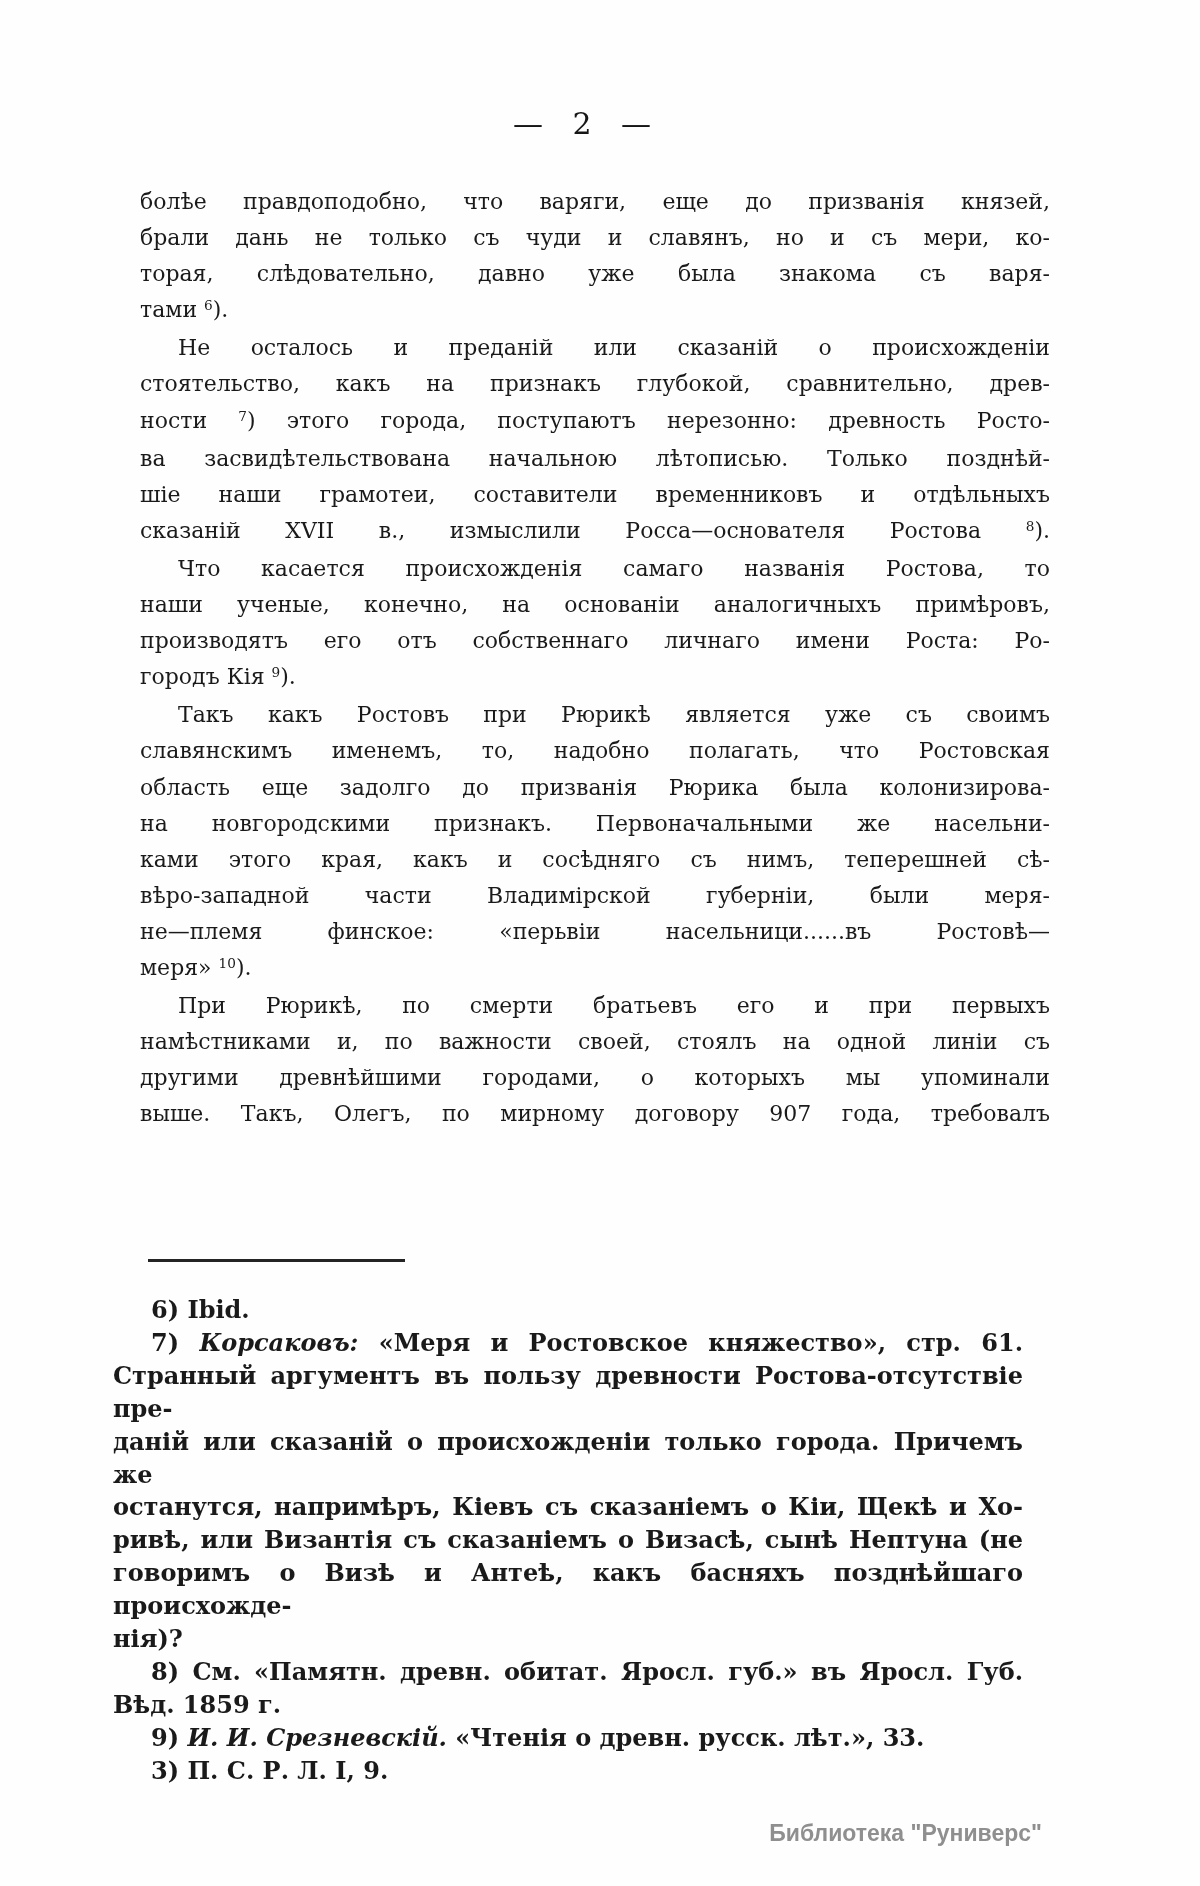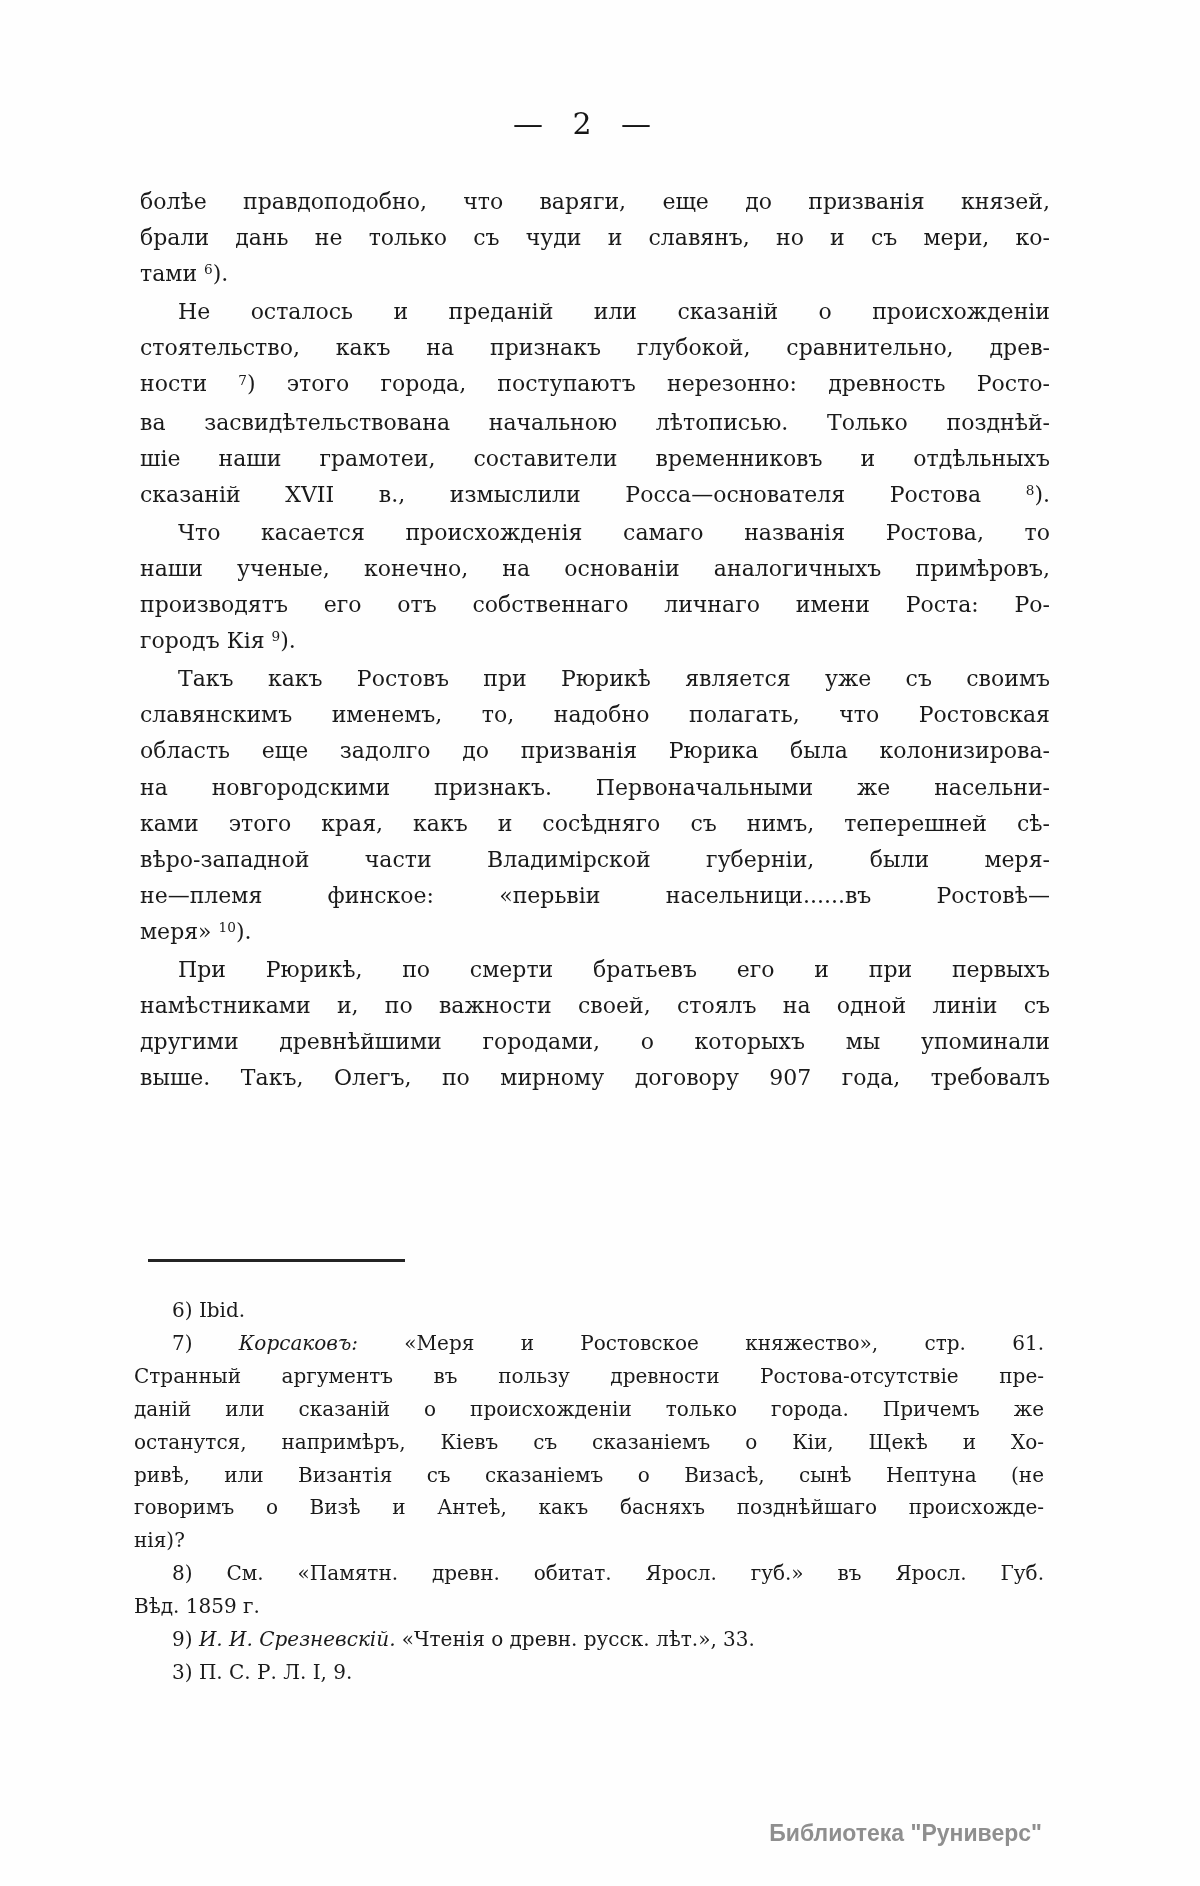--- a/index.html
+++ b/index.html
@@ -31,24 +31,25 @@
     position: absolute;
     top: 184px;
     left: 140px;
     width: 910px;
     font-size: 22px;
     line-height: 36.1px;
   }
   .footnotes {
     position: absolute;
     top: 1294px;
-    left: 134px;
+    left: 113px;
     width: 910px;
-    font-size: 20px;
+    font-size: 24px;
     line-height: 32.9px;
+    font-weight: bold;
   }
   .line-just {
     text-align: justify;
     text-align-last: justify;
   }
   .line-left {
     text-align: center;
     text-align-last: left;
   }
   .indent {
@@ -82,20 +83,21 @@
 </style>
 </head>
 <body>
 
 <div class="page">
   <div class="page-number">— 2 —</div>
   <div class="body-text" id="body-text">
       <div class="para">
         <div class="line-just"><span>болѣе правдоподобно, что варяги, еще до призванія князей,</span></div>
         <div class="line-just"><span>брали дань не только съ чуди и славянъ, но и съ мери, ко-</span></div>
+        <div class="line-just"><span>торая, слѣдовательно, давно уже была знакома съ варя-</span></div>
         <div class="line-left"><span>тами </span><span class="sup">6</span><span>).</span></div>
       </div>
       <div class="para">
         <div class="line-just indent"><span>Не осталось и преданій или сказаній о происхожденіи</span></div>
         <div class="line-just"><span>стоятельство, какъ на признакъ глубокой, сравнительно, древ-</span></div>
         <div class="line-just"><span>ности </span><span class="sup">7</span><span>) этого города, поступаютъ нерезонно: древность Росто-</span></div>
         <div class="line-just"><span>ва засвидѣтельствована начальною лѣтописью. Только позднѣй-</span></div>
         <div class="line-just"><span>шіе наши грамотеи, составители временниковъ и отдѣльныхъ</span></div>
         <div class="line-just"><span>сказаній XVII в., измыслили Росса—основателя Ростова </span><span class="sup">8</span><span>).</span></div>
       </div>

